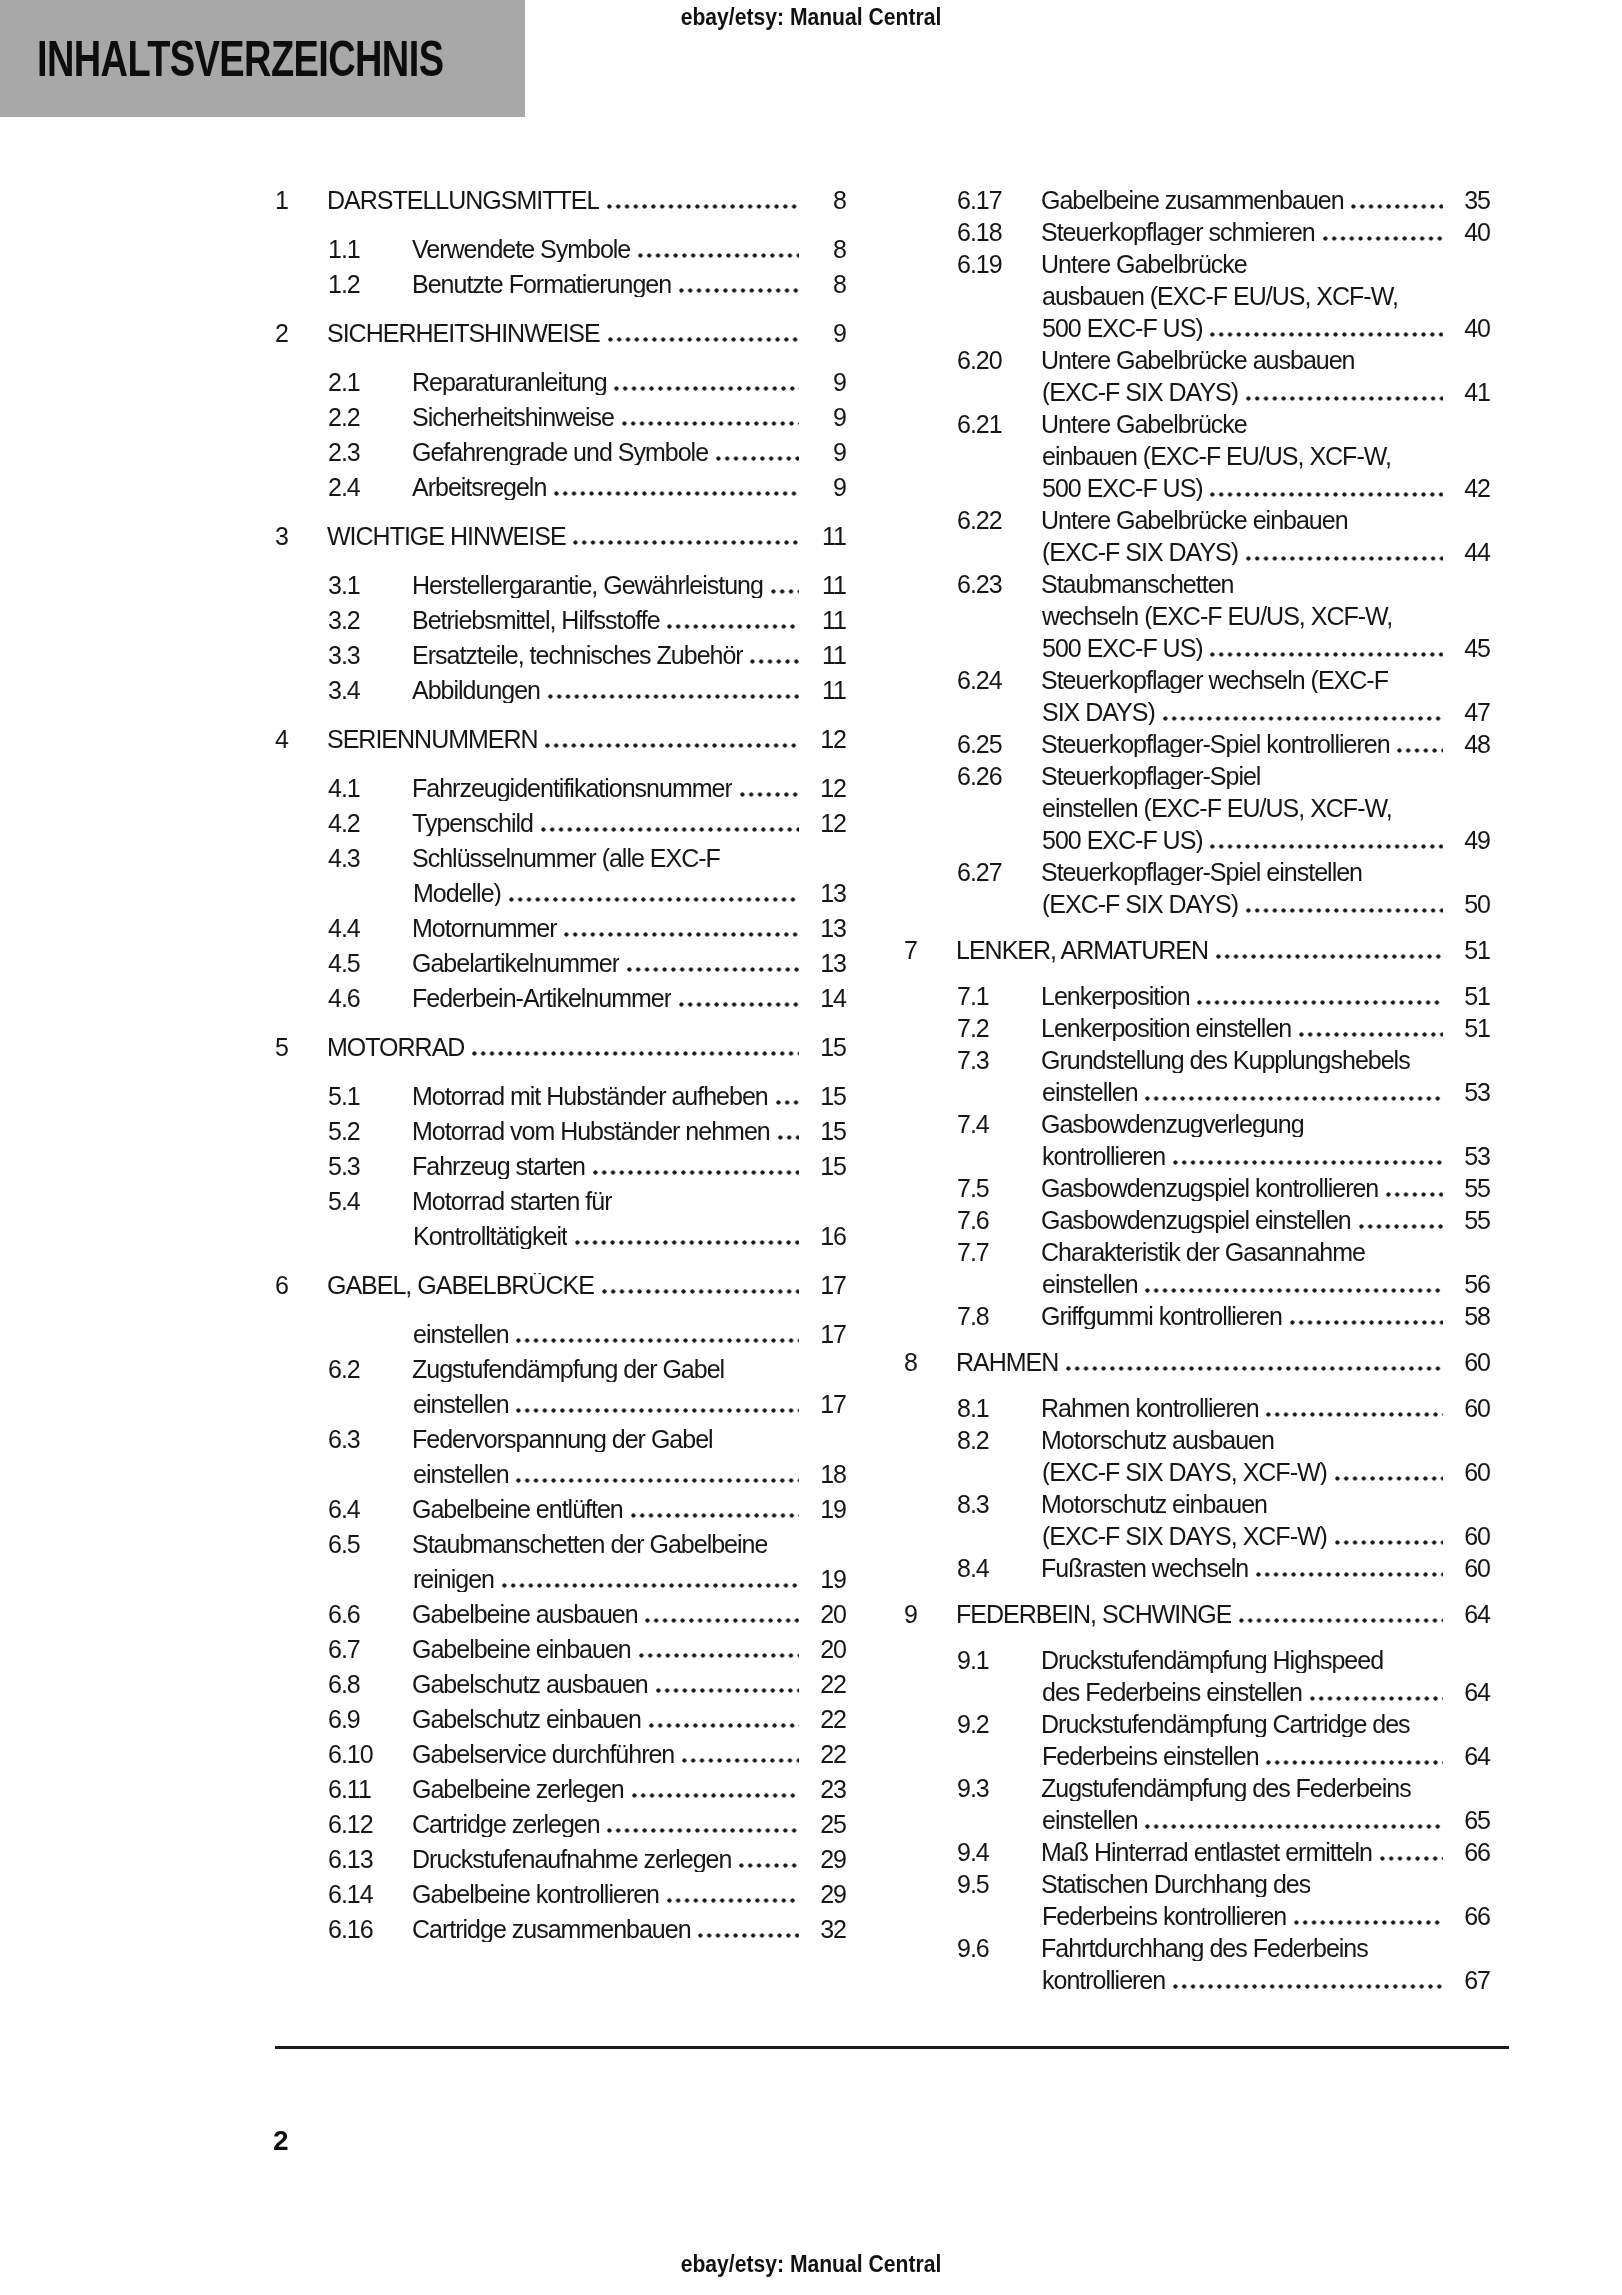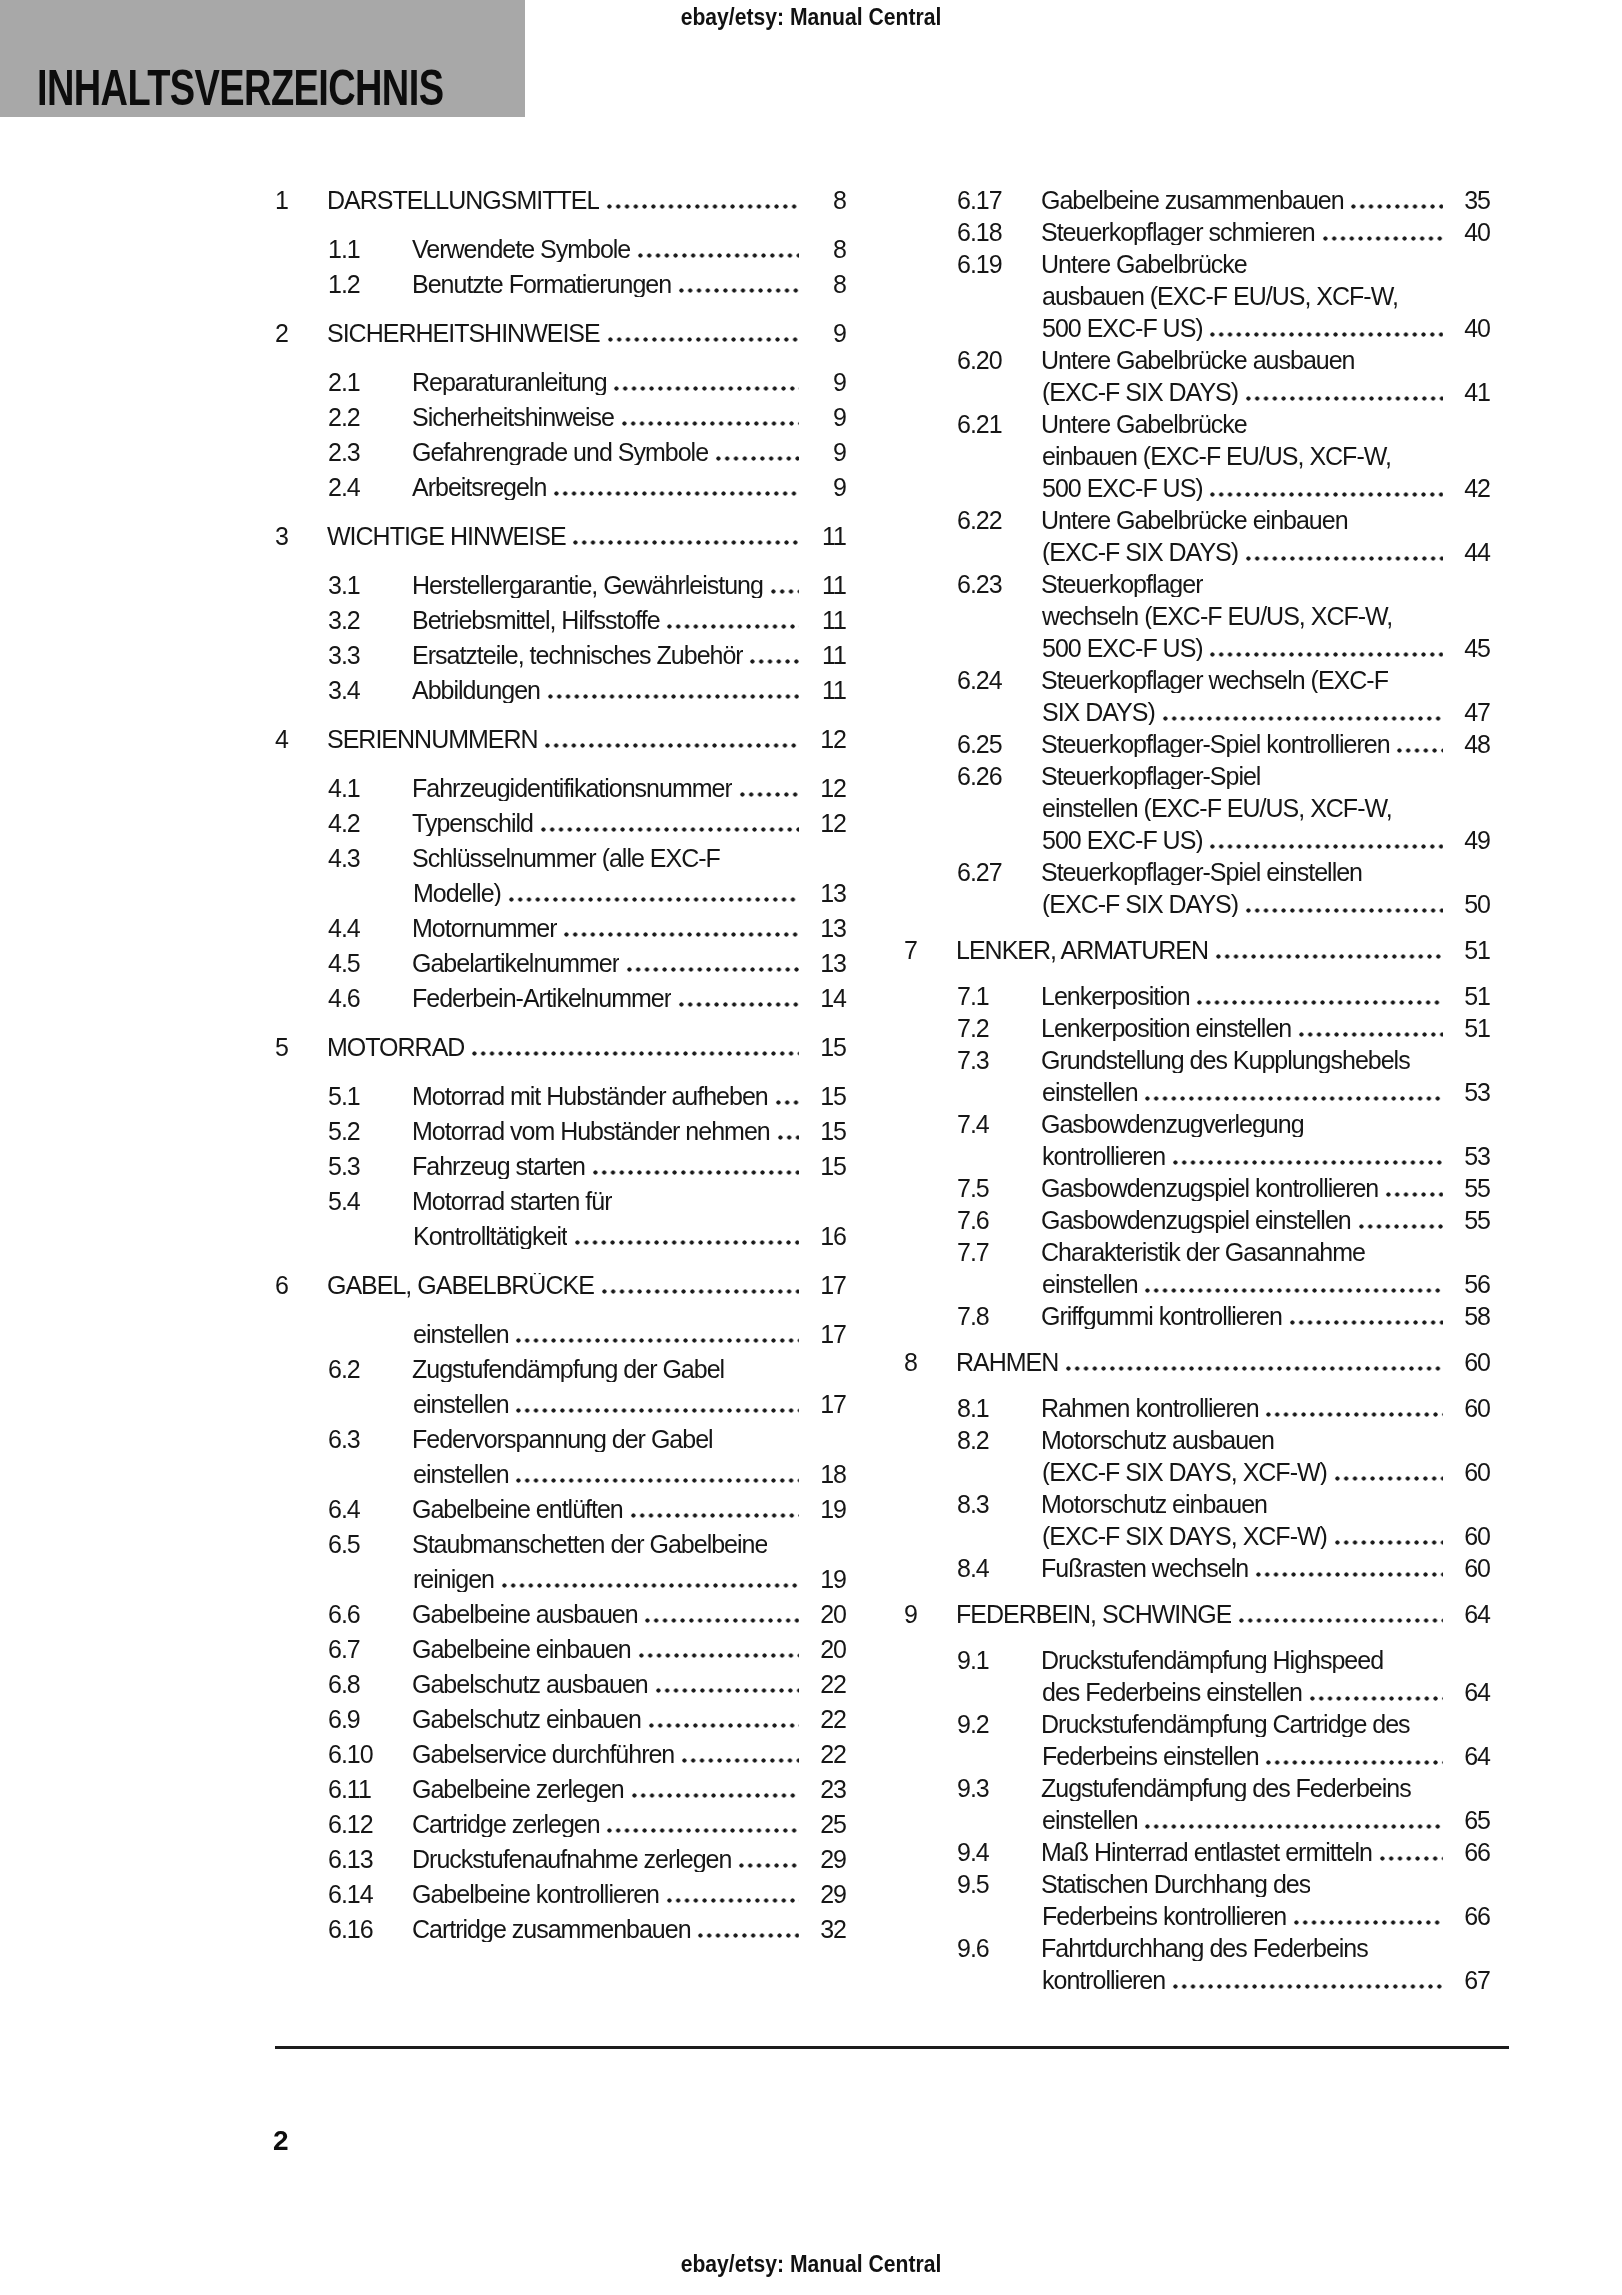--- a/index.html
+++ b/index.html
@@ -5,21 +5,21 @@
   html,body { margin:0; padding:0; }
   body {
     width:1622px; height:2295px; position:relative;
     background:#ffffff; color:#161616;
     font-family:"Liberation Sans","DejaVu Sans",sans-serif;
     overflow:hidden;
   }
   
   .header-band {
     position:absolute; top:0; left:0; width:525px; height:117px;
-    background:#a8a8a8; display:flex; align-items:flex-end;
+    background:#a8a8a8; display:flex; align-items:center;
   }
   .page-heading {
     margin:0 0 0 37px; font-size:50px; font-weight:700; color:#0d0d0d;
     letter-spacing:-0.8px; white-space:nowrap;
     transform:scaleX(0.76); transform-origin:0 50%;
   }
   .site-label {
     position:absolute; left:0; width:100%; text-align:center;
     font-size:24px; font-weight:700; color:#111;
     transform:scaleX(0.88); white-space:nowrap;
@@ -481,21 +481,21 @@
         </div>
         <div class="line cont">
           <span class="text">(EXC-F SIX DAYS)</span>
           <span class="leader"></span>
           <span class="pageno">44</span>
         </div>
       </div>
       <div class="entry level2">
         <div class="line">
           <span class="num">6.23</span>
-          <span class="text">Steuerkopflager</span>
+          <span class="text">Staubmanschetten</span>
         </div>
         <div class="line cont">
           <span class="text">wechseln (EXC-F EU/US, XCF-W,</span>
         </div>
         <div class="line cont">
           <span class="text">500 EXC-F US)</span>
           <span class="leader"></span>
           <span class="pageno">45</span>
         </div>
       </div>

